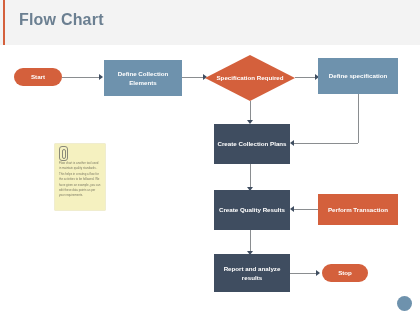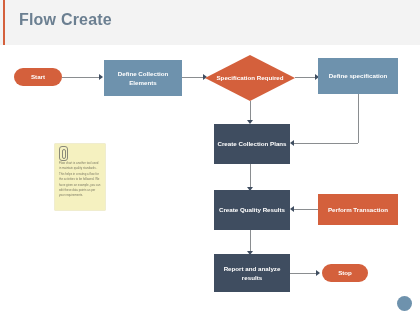--- a/index.html
+++ b/index.html
@@ -156,21 +156,21 @@
     background: #6e92ad;
   }
 </style>
 </head>
 <body>
 
 <div id="slide">
 
   <div id="header-band"></div>
   <div id="header-accent"></div>
-  <div id="page-title">Flow Create</div>
+  <div id="page-title">Flow Chart</div>
 
   <div class="node pill orange" style="left:14px; top:68px; width:48px; height:18px;">Start</div>
 
   <div class="conn conn-h" style="left:62px; top:77px; width:38px;"></div>
   <div class="arrow arrow-r" style="left:99px; top:74px;"></div>
 
   <div class="node steel" style="left:104px; top:60px; width:78px; height:36px;">Define Collection Elements</div>
 
   <div class="conn conn-h" style="left:182px; top:77px; width:22px;"></div>
   <div class="arrow arrow-r" style="left:203px; top:74px;"></div>

